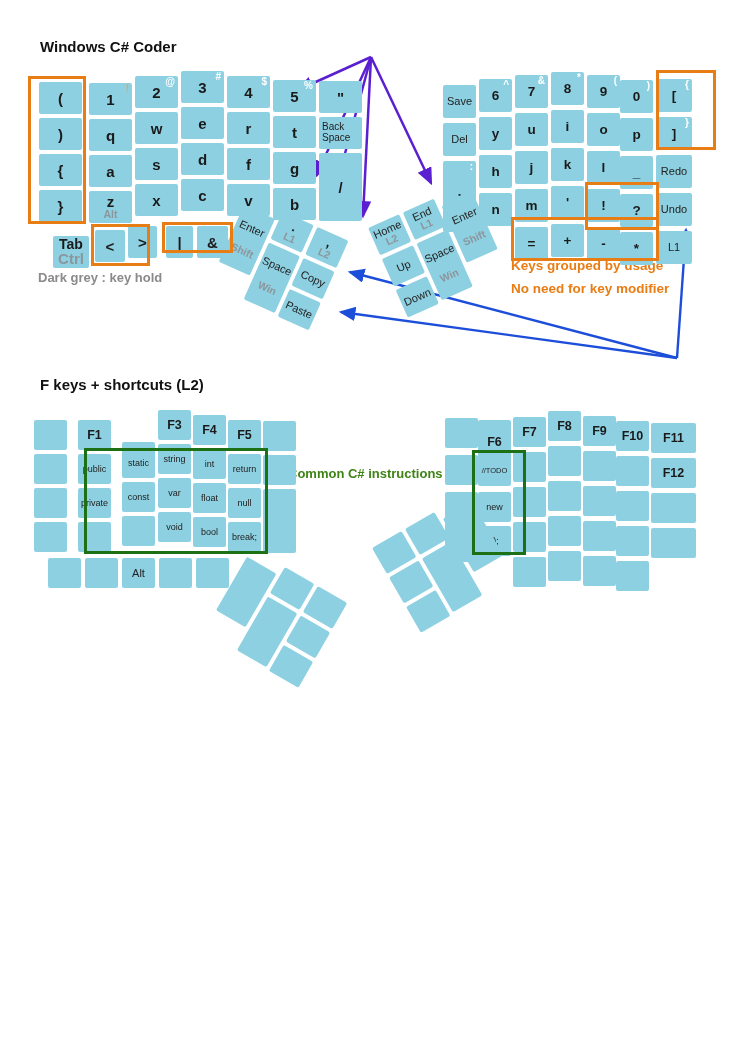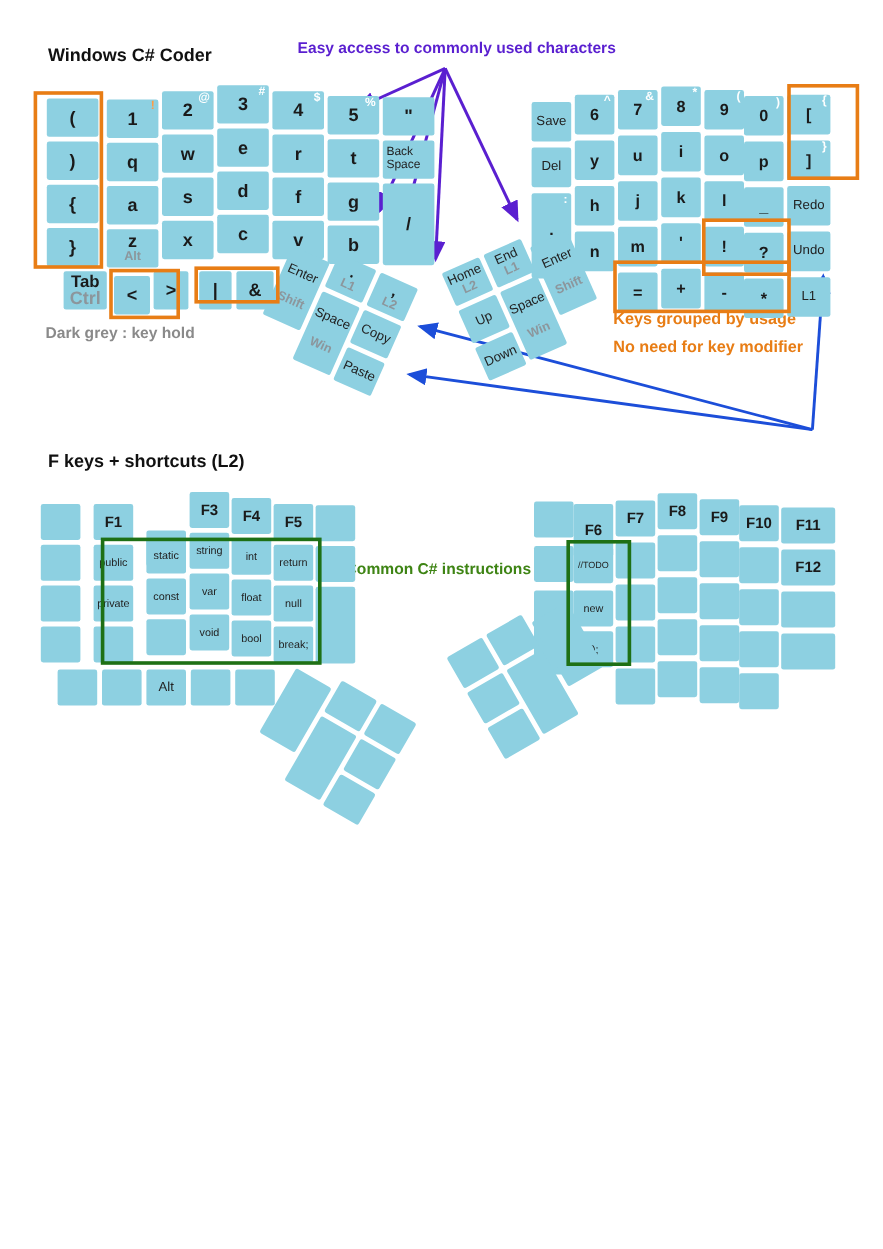--- a/index.html
+++ b/index.html
@@ -48,21 +48,20 @@
         <line x1="371" y1="57" x2="316" y2="176" stroke="#5a1fd0" stroke-width="2.5" marker-end="url(#ah0)"></line>
         <line x1="371" y1="57" x2="333" y2="198" stroke="#5a1fd0" stroke-width="2.5" marker-end="url(#ah0)"></line>
         <line x1="371" y1="57" x2="363" y2="216" stroke="#5a1fd0" stroke-width="2.5" marker-end="url(#ah0)"></line>
         <line x1="371" y1="57" x2="431" y2="183" stroke="#5a1fd0" stroke-width="2.5" marker-end="url(#ah0)"></line>
         <line x1="677" y1="358" x2="350" y2="272" stroke="#1c4ed9" stroke-width="2.4" marker-end="url(#ah1)"></line>
         <line x1="677" y1="358" x2="341" y2="312" stroke="#1c4ed9" stroke-width="2.4" marker-end="url(#ah1)"></line>
         <line x1="677" y1="358" x2="686" y2="230" stroke="#1c4ed9" stroke-width="2.4" marker-end="url(#ah1)"></line>
       </g>
     </svg>
   <div class="ann" style="left: 40px; top: 38px; color: rgb(17, 17, 17); font-size: 15px; font-weight: 700;">Windows C# Coder</div>
-  <div class="ann" style="left: 248px; top: 33px; color: rgb(90, 31, 208); font-size: 13px; font-weight: 600;">Easy access to commonly used characters</div>
   <div class="ann" style="left: 38px; top: 271px; color: rgb(138, 138, 138); font-size: 13px; font-weight: 700;">Dark grey : key hold</div>
   <div class="ann" style="left: 511px; top: 258px; color: rgb(232, 125, 21); font-size: 13.5px; font-weight: 600;">Keys grouped by usage</div>
   <div class="ann" style="left: 511px; top: 281px; color: rgb(232, 125, 21); font-size: 13.5px; font-weight: 600;">No need for key modifier</div>
   <div class="ann" style="left: 40px; top: 376px; color: rgb(17, 17, 17); font-size: 15px; font-weight: 700;">F keys + shortcuts (L2)</div>
   <div class="ann" style="left: 288px; top: 467px; color: rgb(62, 132, 20); font-size: 13px; font-weight: 600;">Common C# instructions</div>
 <div class="kbgroup">
       <div class="key k-b" style="left: 39px; top: 82px; width: 43px; height: 32px;">
         <span class="lab">(</span>
       </div>
       <div class="key k-b" style="left: 39px; top: 118px; width: 43px; height: 32px;">
@@ -142,21 +141,21 @@
       </div>
       <div class="key k-b" style="left: 319px; top: 81px; width: 43px; height: 32px;">
         <span class="lab">"</span>
       </div>
       <div class="key k-w2" style="left: 319px; top: 117px; width: 43px; height: 32px;">
         <span class="lab">Back Space</span>
       </div>
       <div class="key k-b" style="left: 319px; top: 153px; width: 43px; height: 68px;">
         <span class="lab">/</span>
       </div>
-      <div class="key k-tab" style="left: 53px; top: 226px; width: 36px; height: 32px;">
+      <div class="key k-tab" style="left: 53px; top: 236px; width: 36px; height: 32px;">
         <span class="lab">Tab</span>
         <span class="hold">Ctrl</span>
       </div>
       <div class="key k-b" style="left: 95px; top: 230px; width: 30px; height: 32px;">
         <span class="lab">&lt;</span>
       </div>
       <div class="key k-b" style="left: 128px; top: 226px; width: 29px; height: 32px;">
         <span class="lab">&gt;</span>
       </div>
       <div class="key k-b" style="left: 166px; top: 226px; width: 27px; height: 32px;">

